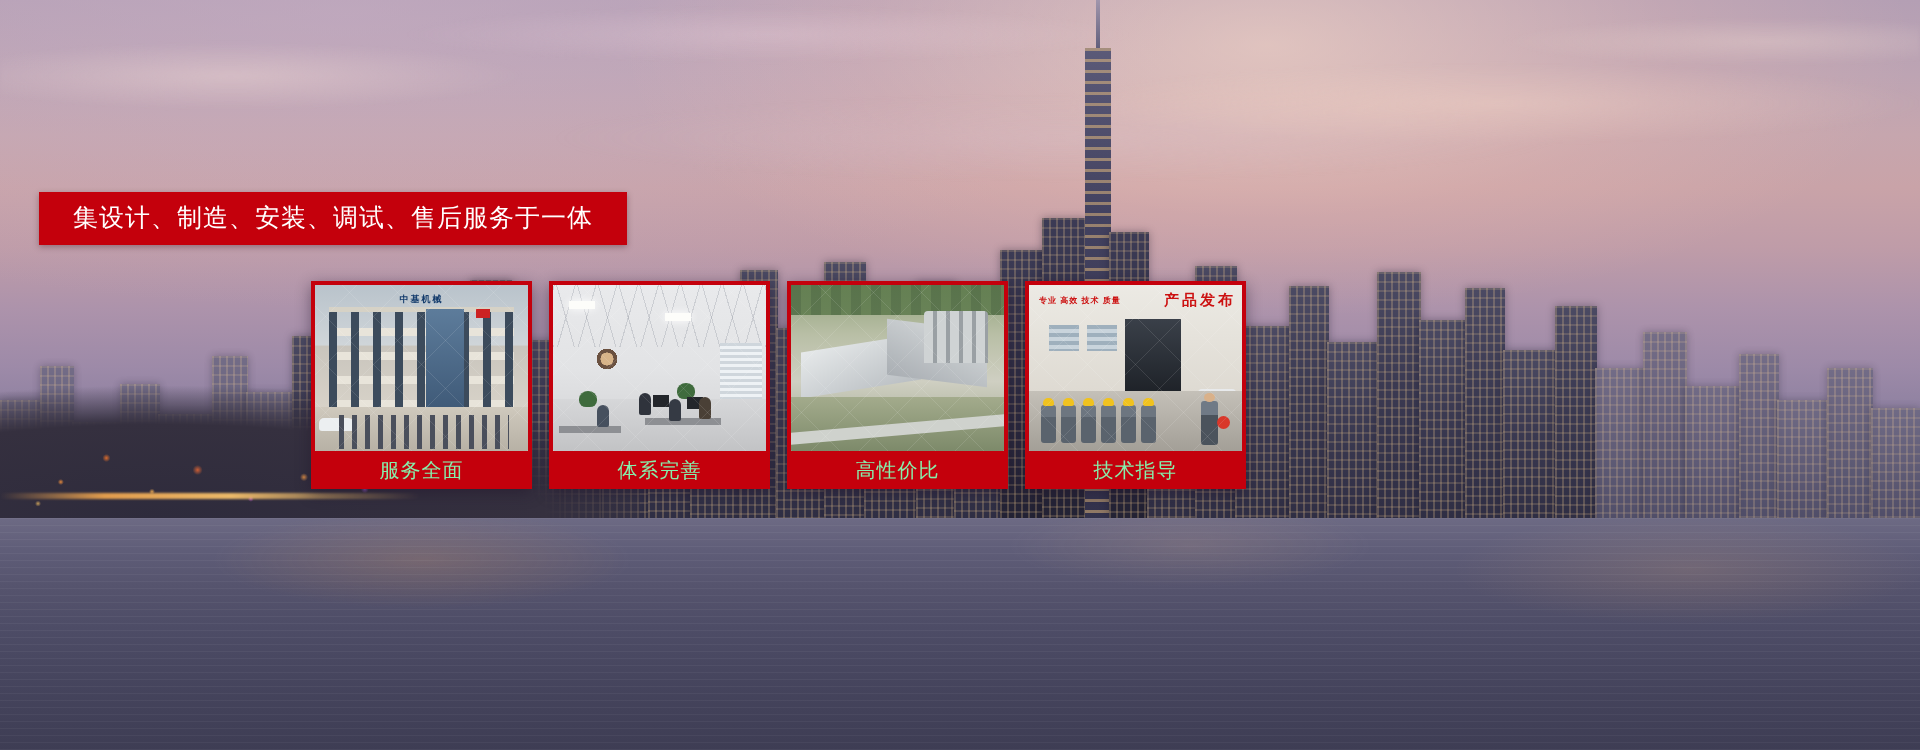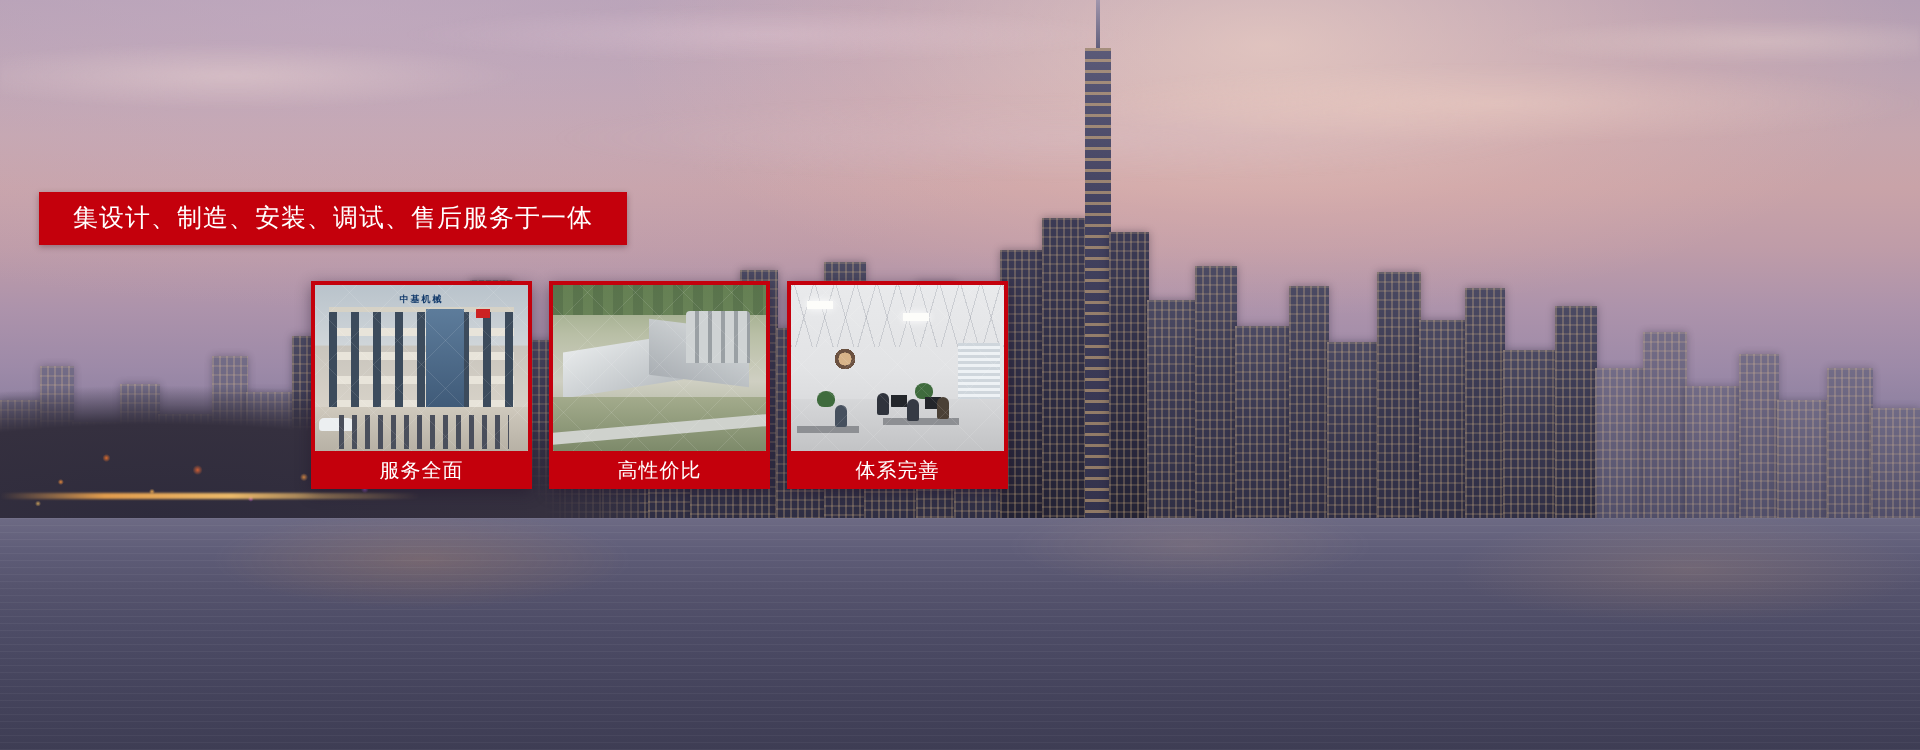--- a/index.html
+++ b/index.html
@@ -143,21 +143,21 @@
   }
   .card {
     width:221px;
     background:#c4000c;
     padding:4px 4px 0 4px;
     box-shadow:0 4px 14px rgba(30,18,40,.45);
   }
   .card-photo { width:213px; height:166px; overflow:hidden; position:relative; }
   .card-caption {
     height:38px; line-height:38px;
-    text-align:center; color:#ffffff;
+    text-align:center; color:#86efac;
     font-size:20px; letter-spacing:1px;
     background:#c4000c;
   }
   .wm { position:absolute; inset:0; pointer-events:none;
     background-image:
       repeating-linear-gradient(45deg, rgba(255,255,255,.11) 0 1px, rgba(255,255,255,0) 1px 34px),
       repeating-linear-gradient(-45deg, rgba(255,255,255,.11) 0 1px, rgba(255,255,255,0) 1px 34px);
   }
 
   
@@ -331,33 +331,20 @@
         <div class="flag"></div>
         <div class="ground"></div>
           <div class="car"></div>
           <div class="staff"></div>
         <div class="wm"></div>
       </div>
       <div class="card-caption">服务全面</div>
     </div>
 
     <div class="card">
-      <div class="card-photo ph2">
-        <div class="trees"></div>
-          <div class="roofA"></div>
-          <div class="roofB"></div>
-        <div class="silos"></div>
-          <div class="yard"></div>
-          <div class="road"></div>
-        <div class="wm"></div>
-      </div>
-      <div class="card-caption">高性价比</div>
-    </div>
-
-    <div class="card">
       <div class="card-photo ph3">
         <div class="ceiling"></div>
           <div class="lamp a"></div>
           <div class="lamp b"></div>
         <div class="blinds"></div>
           <div class="wallart"></div>
         <div class="floor"></div>
         <div class="desk d1"></div>
           <div class="desk d2"></div>
         <div class="plant pl1"></div>
@@ -366,15 +353,51 @@
           <div class="mon m2"></div>
         <div class="person p1"></div>
           <div class="person p2"></div>
         <div class="person p3"></div>
           <div class="person p4"></div>
         <div class="wm"></div>
       </div>
       <div class="card-caption">体系完善</div>
     </div>
 
+    <div class="card">
+      <div class="card-photo ph2">
+        <div class="trees"></div>
+          <div class="roofA"></div>
+          <div class="roofB"></div>
+        <div class="silos"></div>
+          <div class="yard"></div>
+          <div class="road"></div>
+        <div class="wm"></div>
+      </div>
+      <div class="card-caption">高性价比</div>
+    </div>
+
+    <div class="card">
+      <div class="card-photo ph4">
+        <div class="wall"></div>
+        <div class="bignote">产品发布</div>
+        <div class="smallnote">专业 高效
+技术 质量</div>
+        <div class="win w1"></div>
+          <div class="win w2"></div>
+          <div class="door"></div>
+        <div class="truck"></div>
+        <div class="apron"></div>
+        <div class="worker k1"></div>
+          <div class="worker k2"></div>
+          <div class="worker k3"></div>
+        <div class="worker k4"></div>
+          <div class="worker k5"></div>
+          <div class="worker k6"></div>
+        <div class="boss"></div>
+          <div class="helmetred"></div>
+        <div class="wm"></div>
+      </div>
+      <div class="card-caption">技术指导</div>
+    </div>
 
   </div>
 </div>
 
 </body></html>

